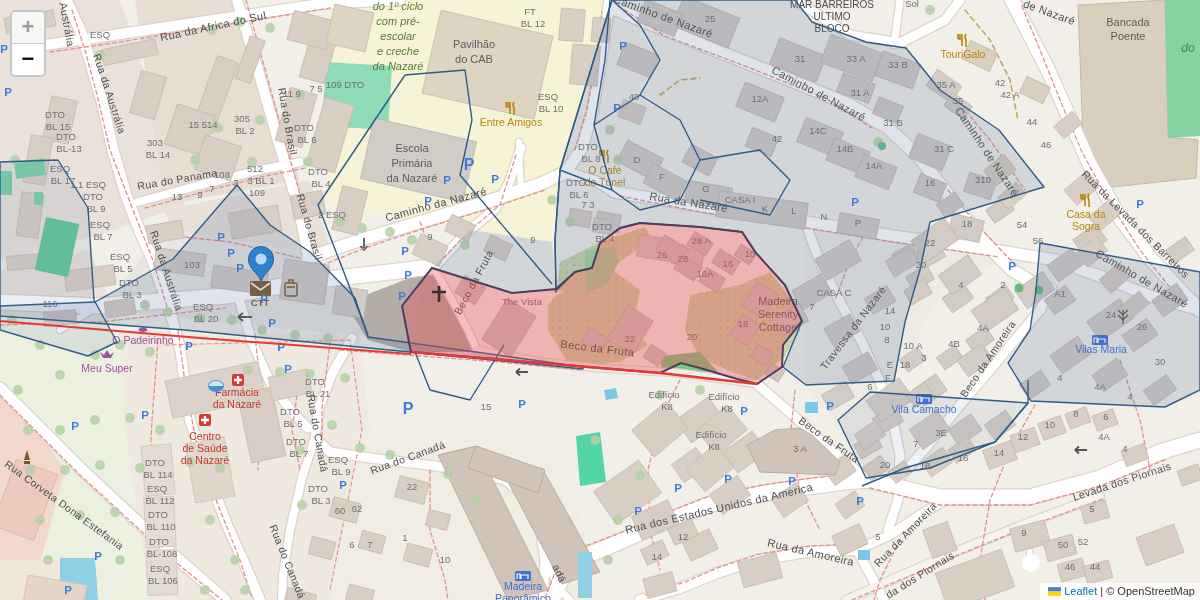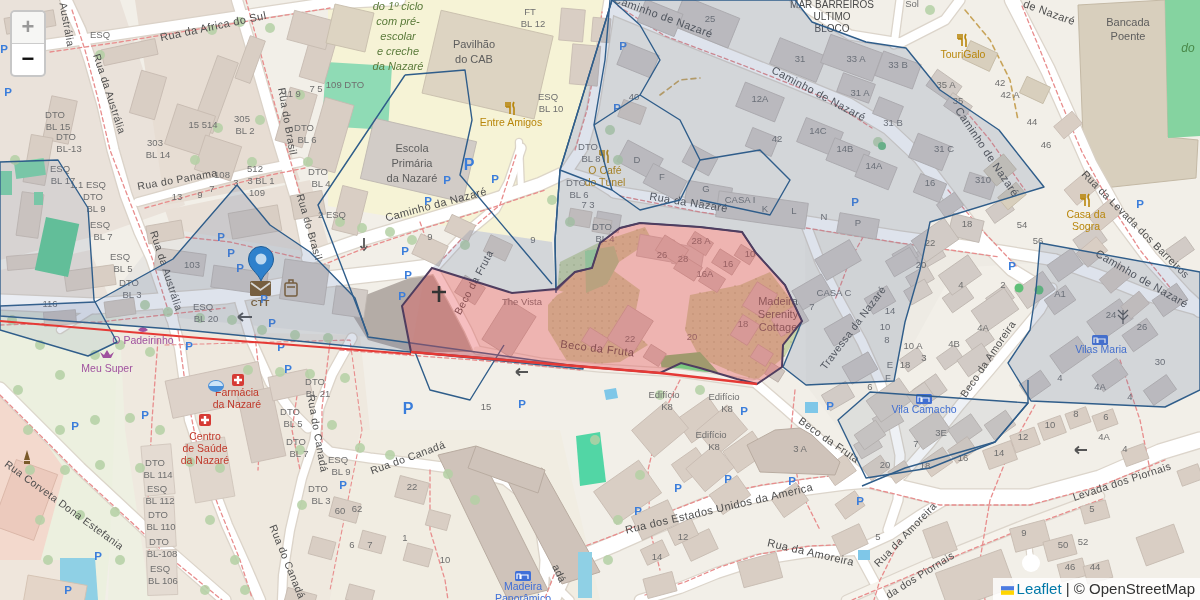--- a/index.html
+++ b/index.html
@@ -1,20 +1,20 @@
 <!DOCTYPE html>
 <html><head><meta charset="utf-8">
 <style>
 html,body{margin:0;padding:0;}
 body{width:1200px;height:600px;overflow:hidden;font-family:"Liberation Sans",sans-serif;position:relative;background:#f2efe8;}
 #map{position:absolute;left:0;top:0;}
 .zc{position:absolute;left:10px;top:10px;width:32px;border:2px solid rgba(0,0,0,0.22);border-radius:5px;background:#fff;z-index:10;}
 .zb{width:32px;height:31px;line-height:30px;text-align:center;font-size:22px;font-weight:bold;color:#111;}
 .zb.plus{border-bottom:1px solid #ccc;border-radius:4px 4px 0 0;color:#999;background:#f6f6f4;}
-.attr{position:absolute;right:0;bottom:0;background:rgba(255,255,255,0.82);font-size:15px;color:#333;padding:2px 5px 3px 8px;z-index:10;}
+.attr{position:absolute;right:0;bottom:0;background:rgba(255,255,255,0.82);font-size:11px;color:#333;padding:2px 5px 3px 8px;z-index:10;}
 .attr a{color:#0078A8;text-decoration:none;}
 .flag{display:inline-block;width:13px;height:9px;vertical-align:-1px;margin-right:3px;}
 </style></head>
 <body>
 <div id="map"><svg width="1200" height="600" viewBox="0 0 1200 600" font-family="Liberation Sans, sans-serif">
 <rect width="1200" height="600" fill="#f2efe8"></rect>
 <path d="M0,295 L120,305 L125,400 L105,600 L0,600 Z" fill="#ecf0df"></path>
 <path d="M118,330 L250,335 L250,600 L108,600 Z" fill="#eef0e2"></path>
 <path d="M0,0 L120,0 L160,120 L185,205 L100,235 L0,260 Z" fill="#eae2da"></path>
 <path d="M135,0 L240,0 L300,180 L165,205 Z" fill="#e7ddd3"></path>

